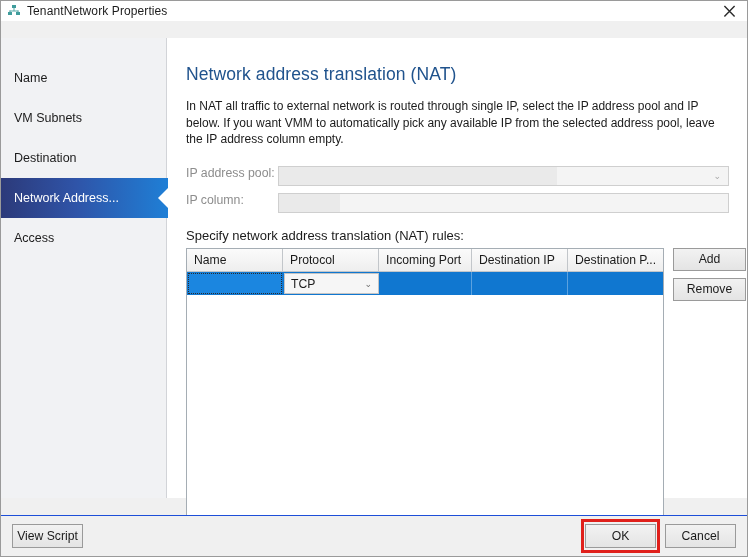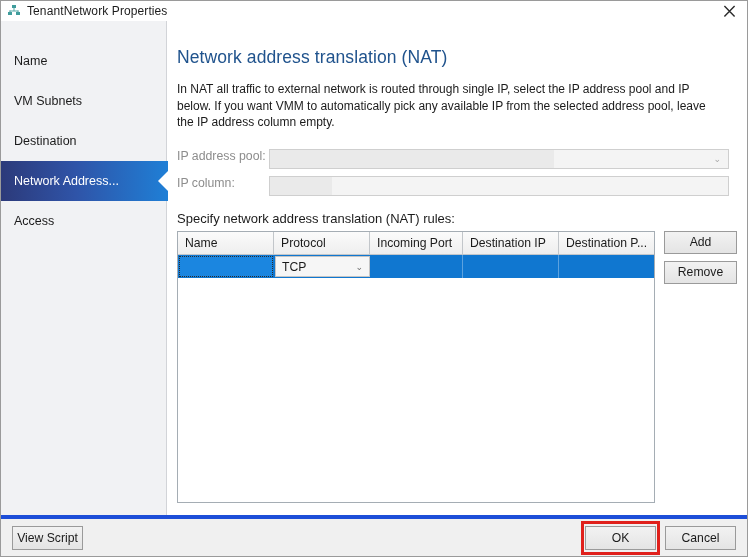--- a/index.html
+++ b/index.html
@@ -18,20 +18,21 @@
 
   #window {
     position: relative;
     width: 748px;
     height: 557px;
     box-sizing: border-box;
     border: 1px solid #9a9a9a;
     background: #f0f0f0;
     display: flex;
     flex-direction: column;
+    gap: 17px;
   }
 
   
   .titlebar {
     position: relative;
     height: 20px;
     min-height: 20px;
     background: #ffffff;
     display: flex;
     align-items: center;
@@ -111,21 +112,21 @@
     width: 0;
     height: 0;
     border-top: 11px solid transparent;
     border-bottom: 11px solid transparent;
     border-right: 11px solid #ffffff;
   }
 
   .content {
     flex: 1 1 auto;
     background: #ffffff;
-    padding: 26px 18px 0 10px;
+    padding: 26px 18px 0 19px;
     box-sizing: border-box;
     position: relative;
     min-width: 0;
   }
 
   .page-title {
     font-size: 17.5px;
     color: #20538d;
     font-weight: normal;
     margin: 0 0 13px 0;
@@ -321,21 +322,21 @@
     width: 73px;
     height: 23px;
     margin-bottom: 7px;
   }
 
   
   .footer {
     height: 41px;
     min-height: 41px;
     background: #f0f0f0;
-    border-top: 4px solid #1d4ed8;
+    border-top: 1px solid #1d4ed8;
     display: flex;
     align-items: center;
     padding: 0 11px;
     box-sizing: border-box;
     position: relative;
   }
   .btn.footer-btn {
     width: 71px;
     height: 24px;
   }

